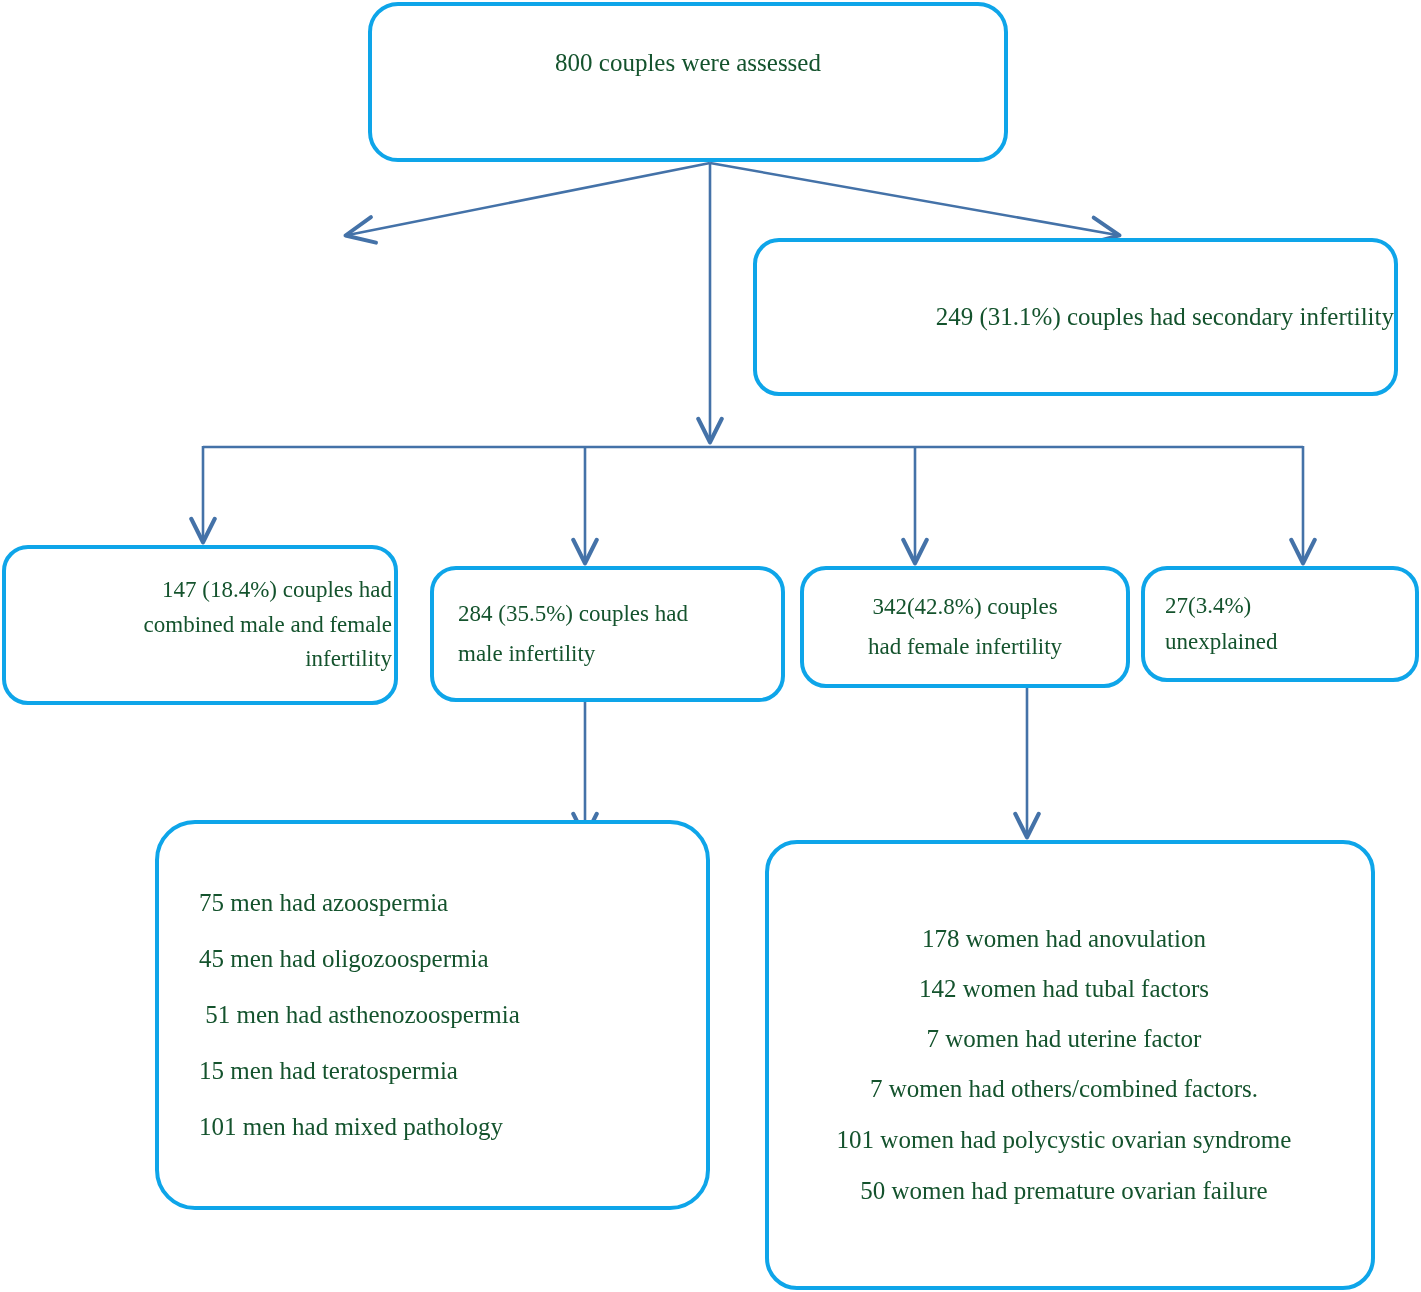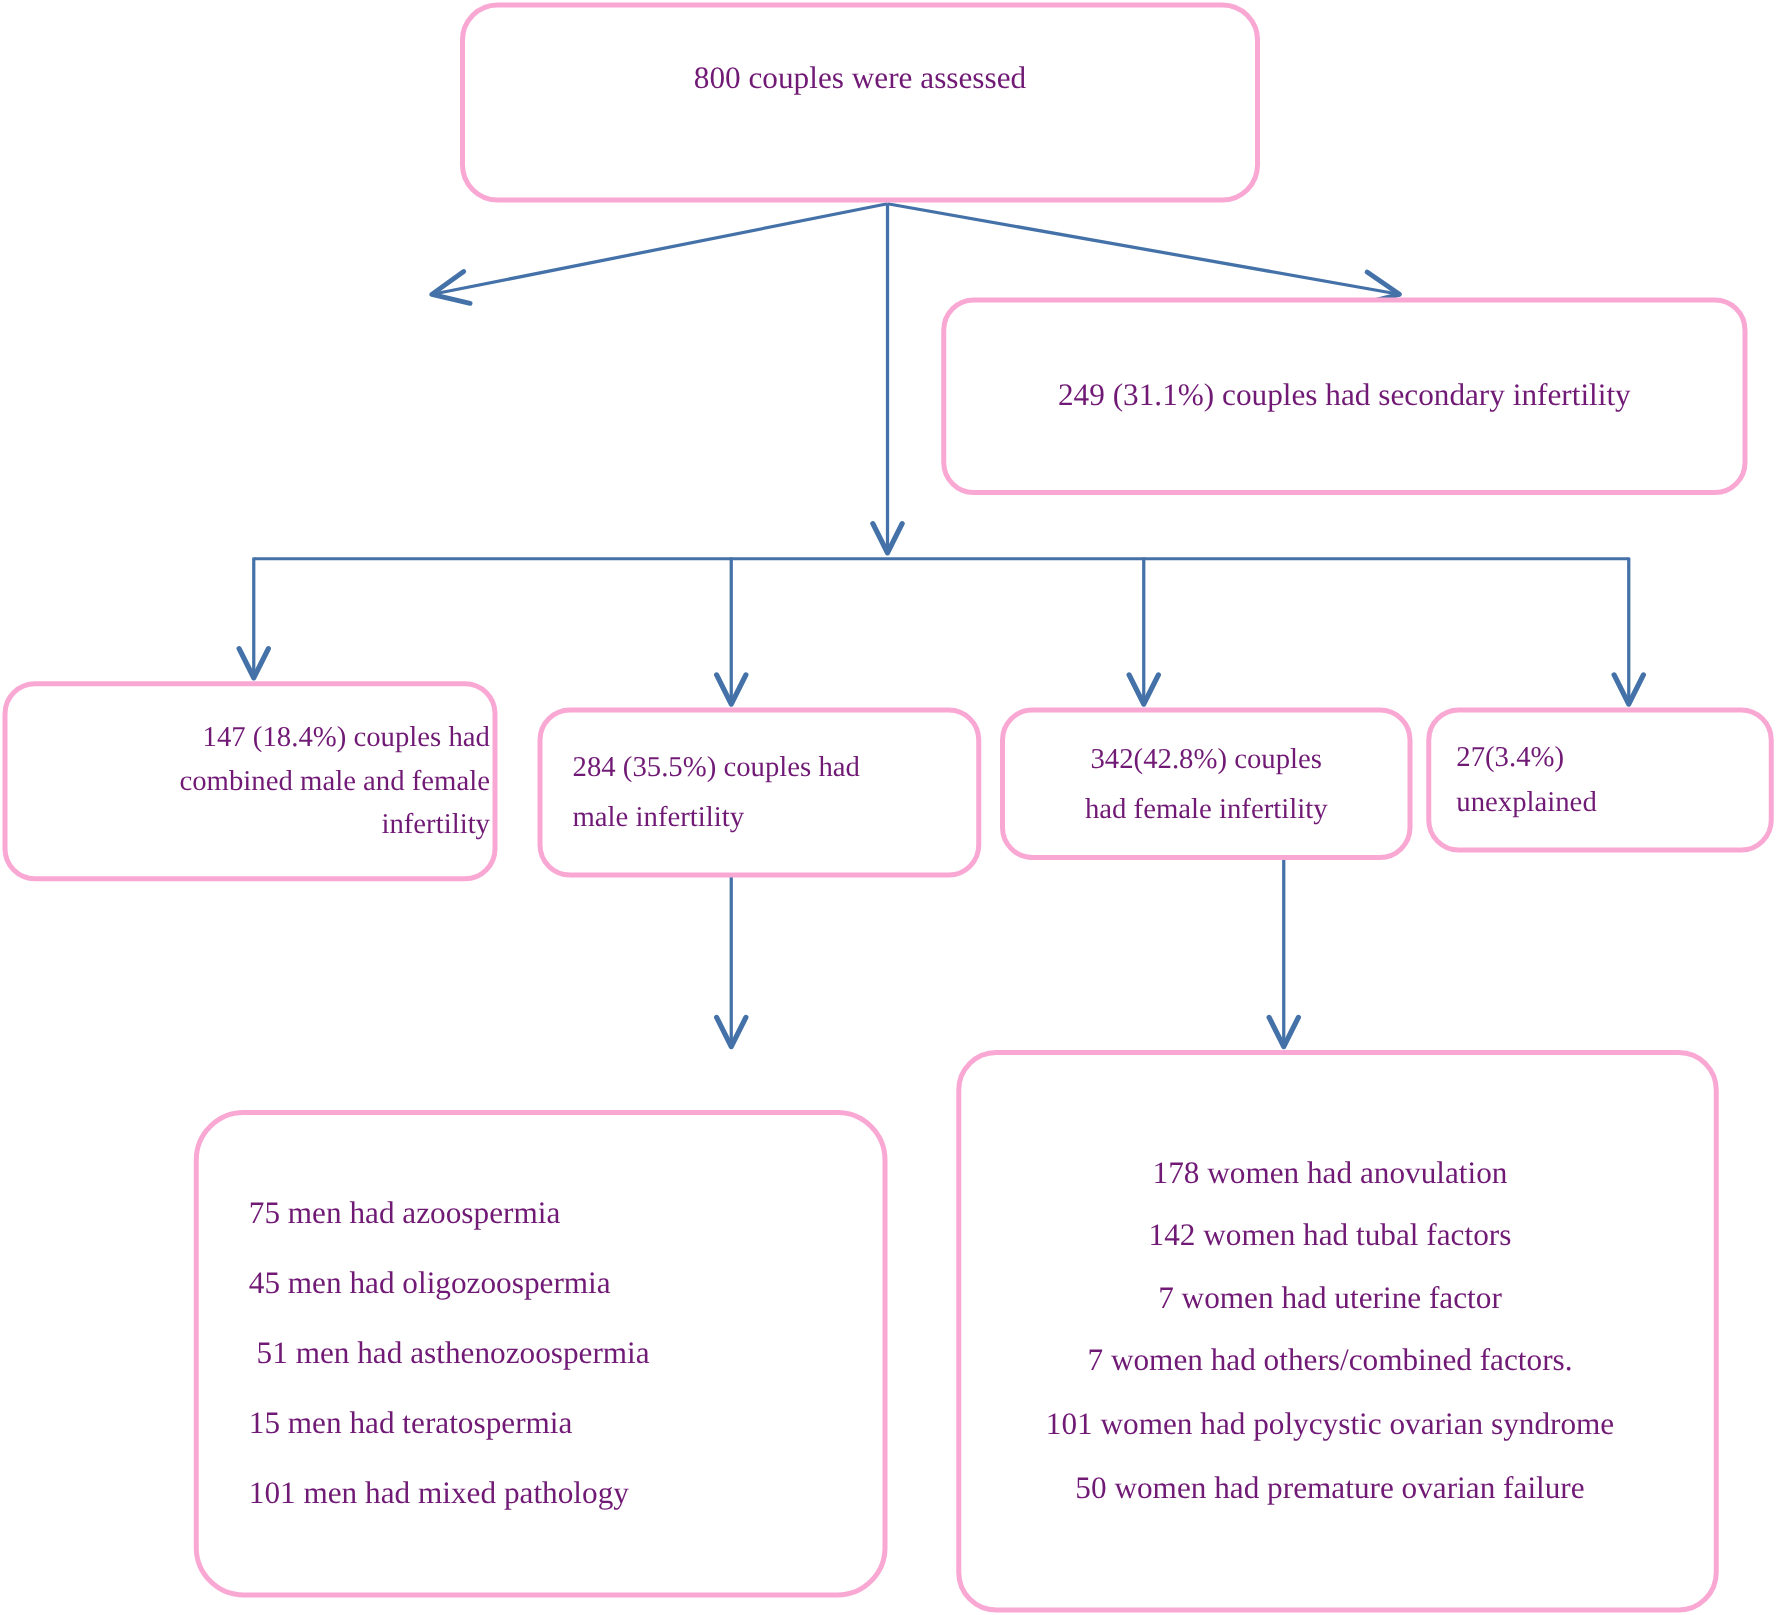--- a/index.html
+++ b/index.html
@@ -20,26 +20,26 @@
     left: 0;
     top: 0;
     width: 1421px;
     height: 1292px;
     pointer-events: none;
   }
   .node {
     position: absolute;
     box-sizing: border-box;
     background: #ffffff;
-    border: 4px solid #f9a8d4;
+    border: 4px solid #0ea5e9;
     border-radius: 26px;
     display: flex;
     flex-direction: column;
     justify-content: center;
-    color: #701a75;
+    color: #14532d;
   }
   .node .line {
     display: block;
     white-space: pre;
   }
   
   #node-total {
     left: 368px; top: 2px; width: 640px; height: 160px;
     border-radius: 30px;
     align-items: center;
@@ -48,21 +48,21 @@
   #node-total .line { padding-bottom: 38px; }
 
   
   #node-primary {
     left: 40px; top: 238px; width: 640px; height: 158px;
     align-items: center;
     font-size: 25px;
   }
   #node-secondary {
     left: 753px; top: 238px; width: 645px; height: 158px;
-    align-items: center;
+    align-items: flex-end;
     font-size: 25px;
   }
 
   
   #node-combined {
     left: 2px; top: 545px; width: 396px; height: 160px;
     font-size: 23px;
     padding-left: 26px;
     padding-right: 2px;
     line-height: 1.52;
@@ -85,21 +85,21 @@
   #node-unexplained {
     left: 1141px; top: 566px; width: 278px; height: 116px;
     font-size: 23px;
     padding-left: 20px;
     padding-right: 3px;
     line-height: 1.55;
   }
 
   
   #node-male-detail {
-    left: 155px; top: 888px; width: 555px; height: 390px;
+    left: 155px; top: 820px; width: 555px; height: 390px;
     border-radius: 40px;
     font-size: 25px;
     padding-left: 40px;
     padding-right: 18px;
     justify-content: center;
   }
   #node-male-detail .line { padding: 14px 0; }
 
   #node-female-detail {
     left: 765px; top: 840px; width: 610px; height: 450px;

